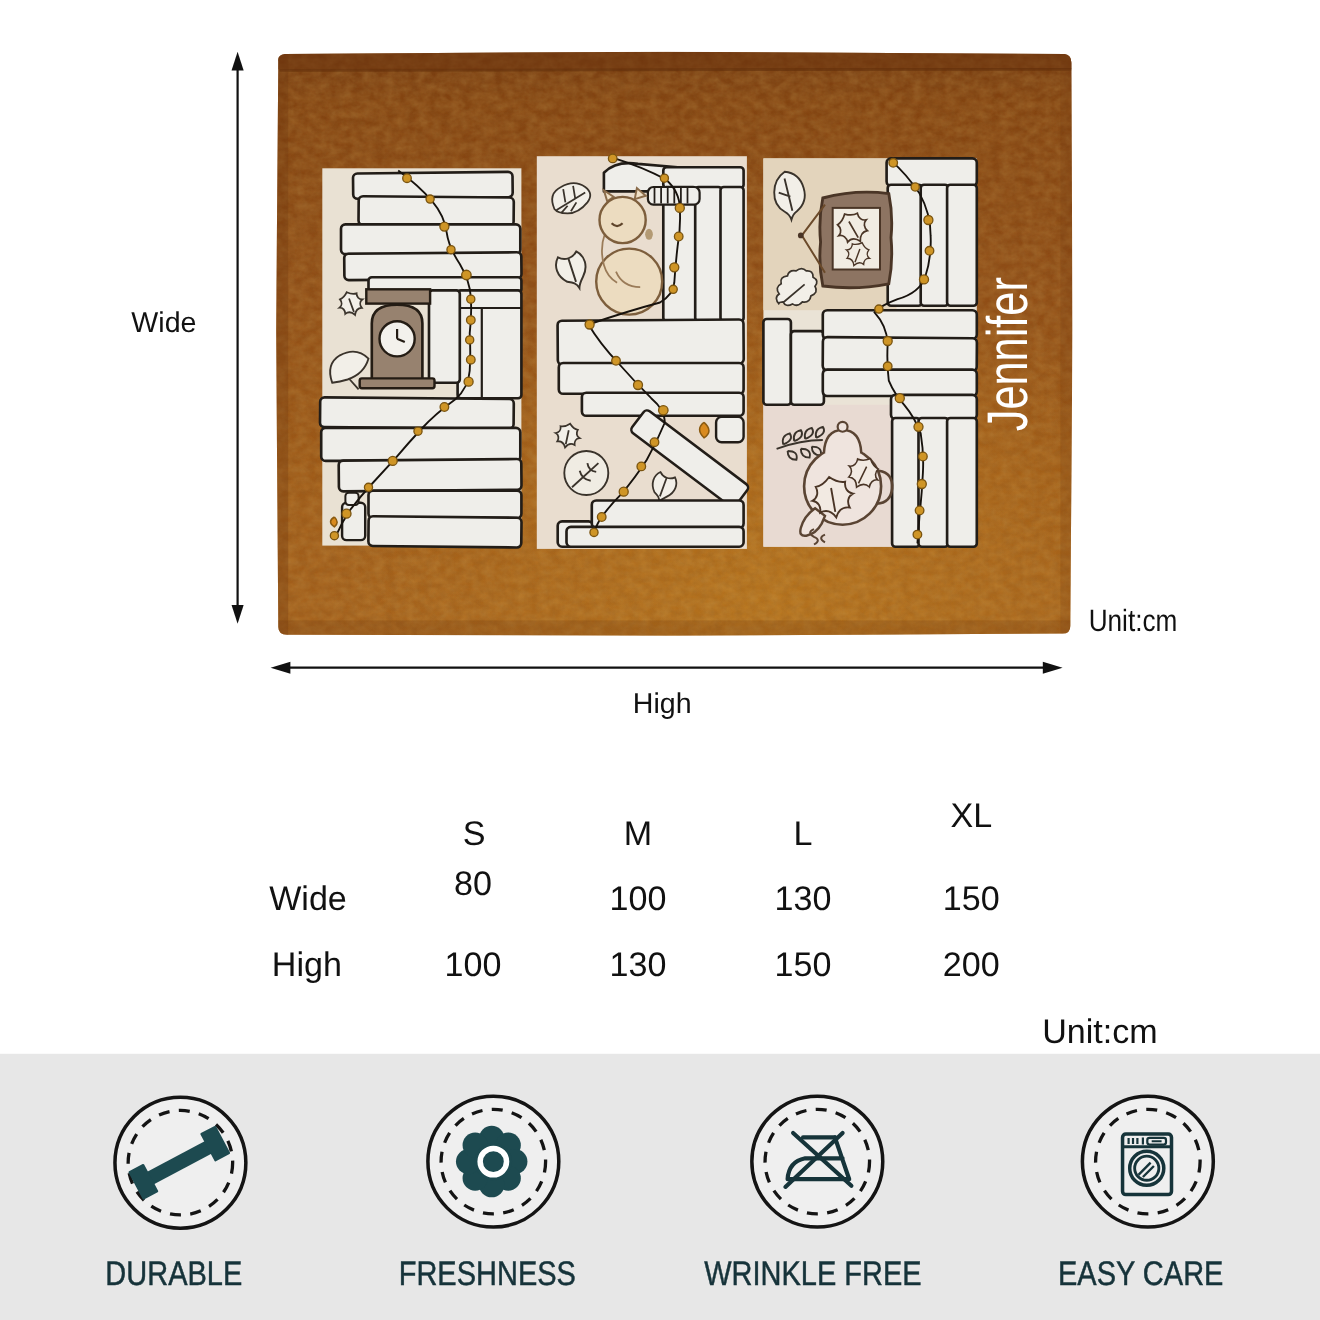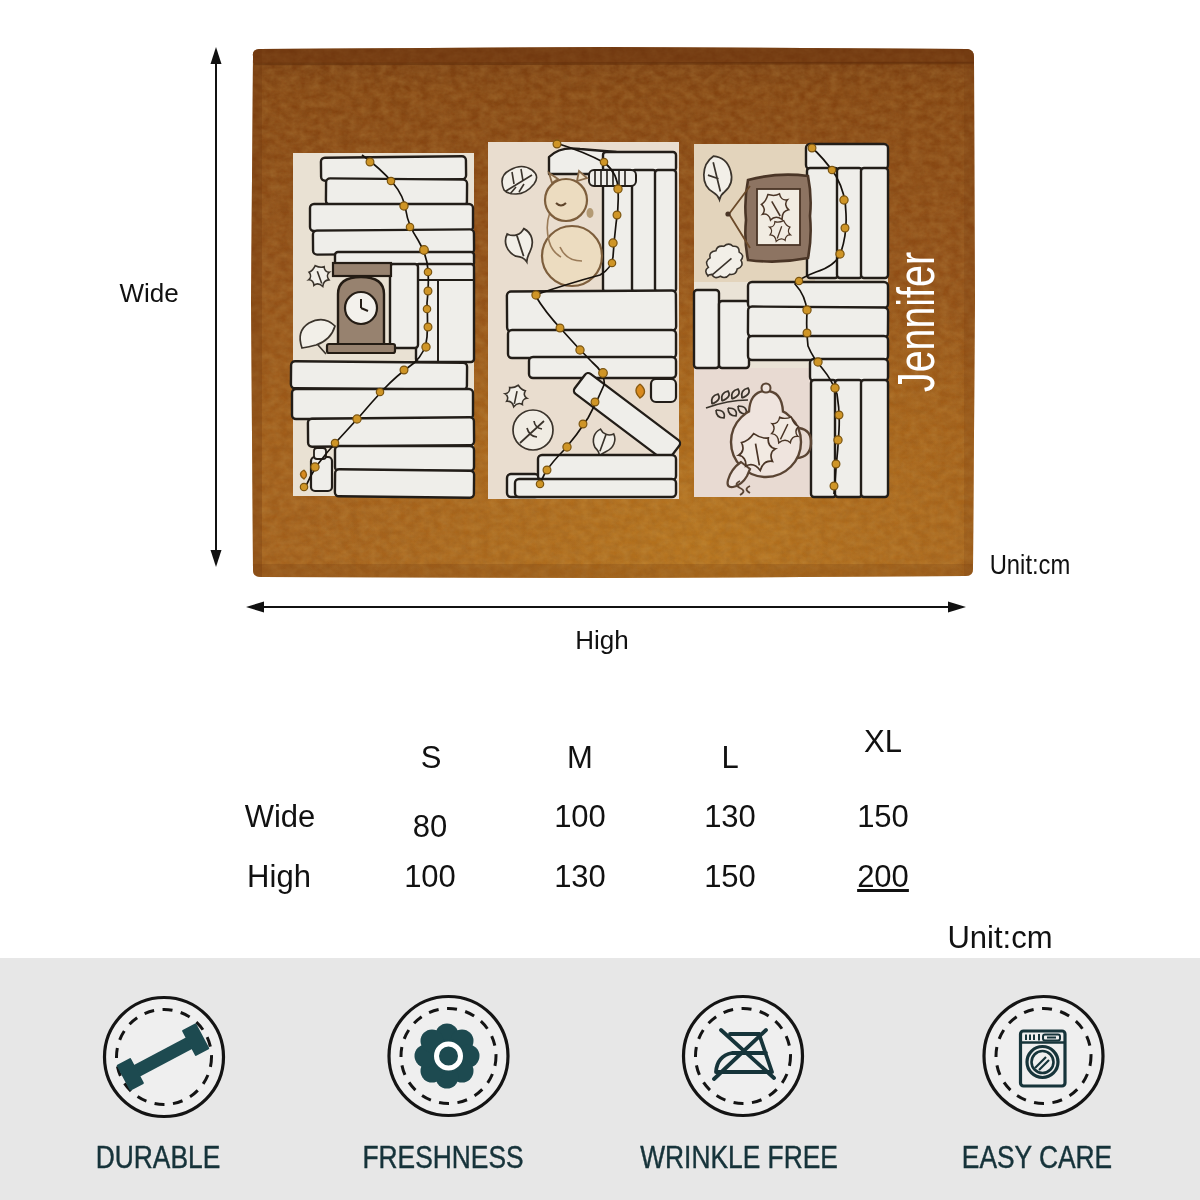--- a/index.html
+++ b/index.html
@@ -299,29 +299,29 @@
 
 <div class="lbl t26" style="left:602px;top:640px;">High</div>
 
 <div class="lbl" style="left:1030px;top:565px;font-size:28px;transform:translate(-50%,-50%) scaleX(0.85);">Unit:cm</div>
 
 <div class="lbl t30" style="left:431px;top:758px;">S</div>
 <div class="lbl t30" style="left:580px;top:758px;">M</div>
 <div class="lbl t30" style="left:730px;top:758px;">L</div>
 <div class="lbl t30" style="left:883px;top:742px;">XL</div>
 <div class="lbl t30" style="left:280px;top:817px;">Wide</div>
-<div class="lbl t30" style="left:430px;top:827px;">80</div>
+<div class="lbl t30" style="left:430px;top:804px;">80</div>
 <div class="lbl t30" style="left:580px;top:817px;">100</div>
 <div class="lbl t30" style="left:730px;top:817px;">130</div>
 <div class="lbl t30" style="left:883px;top:817px;">150</div>
 <div class="lbl t30" style="left:279px;top:877px;">High</div>
 <div class="lbl t30" style="left:430px;top:877px;">100</div>
 <div class="lbl t30" style="left:580px;top:877px;">130</div>
 <div class="lbl t30" style="left:730px;top:877px;">150</div>
-<div class="lbl t30" style="left:883px;top:877px;text-decoration:underline;">200</div>
+<div class="lbl t30" style="left:883px;top:877px;">200</div>
 
 <div class="lbl t30" style="left:1000px;top:938px;">Unit:cm</div>
 
 <div class="abs" style="left:0;top:958px;width:1200px;height:242px;background:#e7e7e7;"></div>
 
 <svg class="abs" style="left:0;top:958px" width="1200" height="242" viewBox="0 0 1200 242">
 
 <g>
 <circle cx="164" cy="99" r="59.5" fill="#efefef" stroke="#141414" stroke-width="3.2"></circle>
 <circle cx="164" cy="99" r="47.5" fill="none" stroke="#141414" stroke-width="3" stroke-dasharray="10 8.5"></circle>

